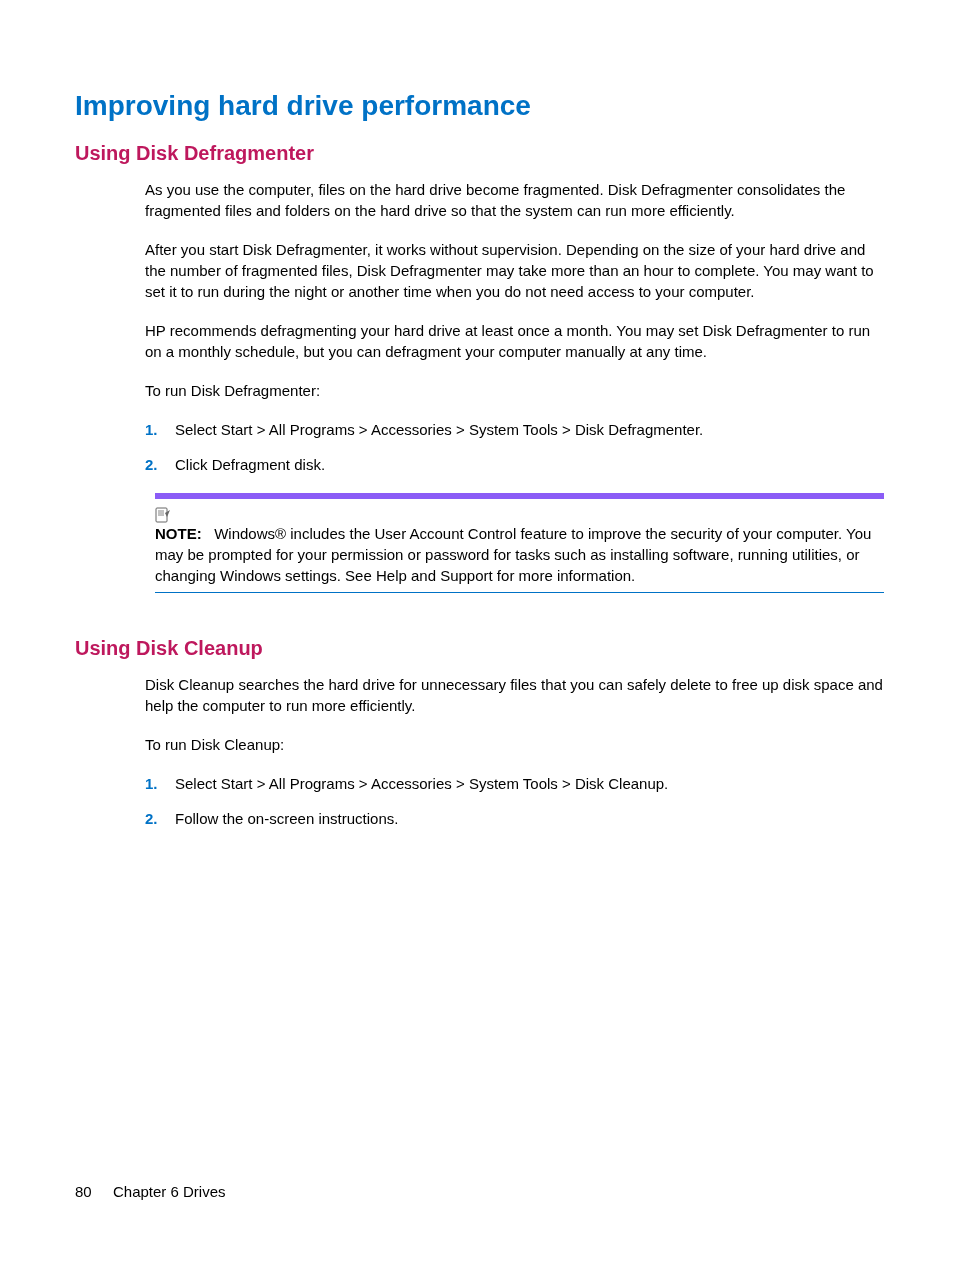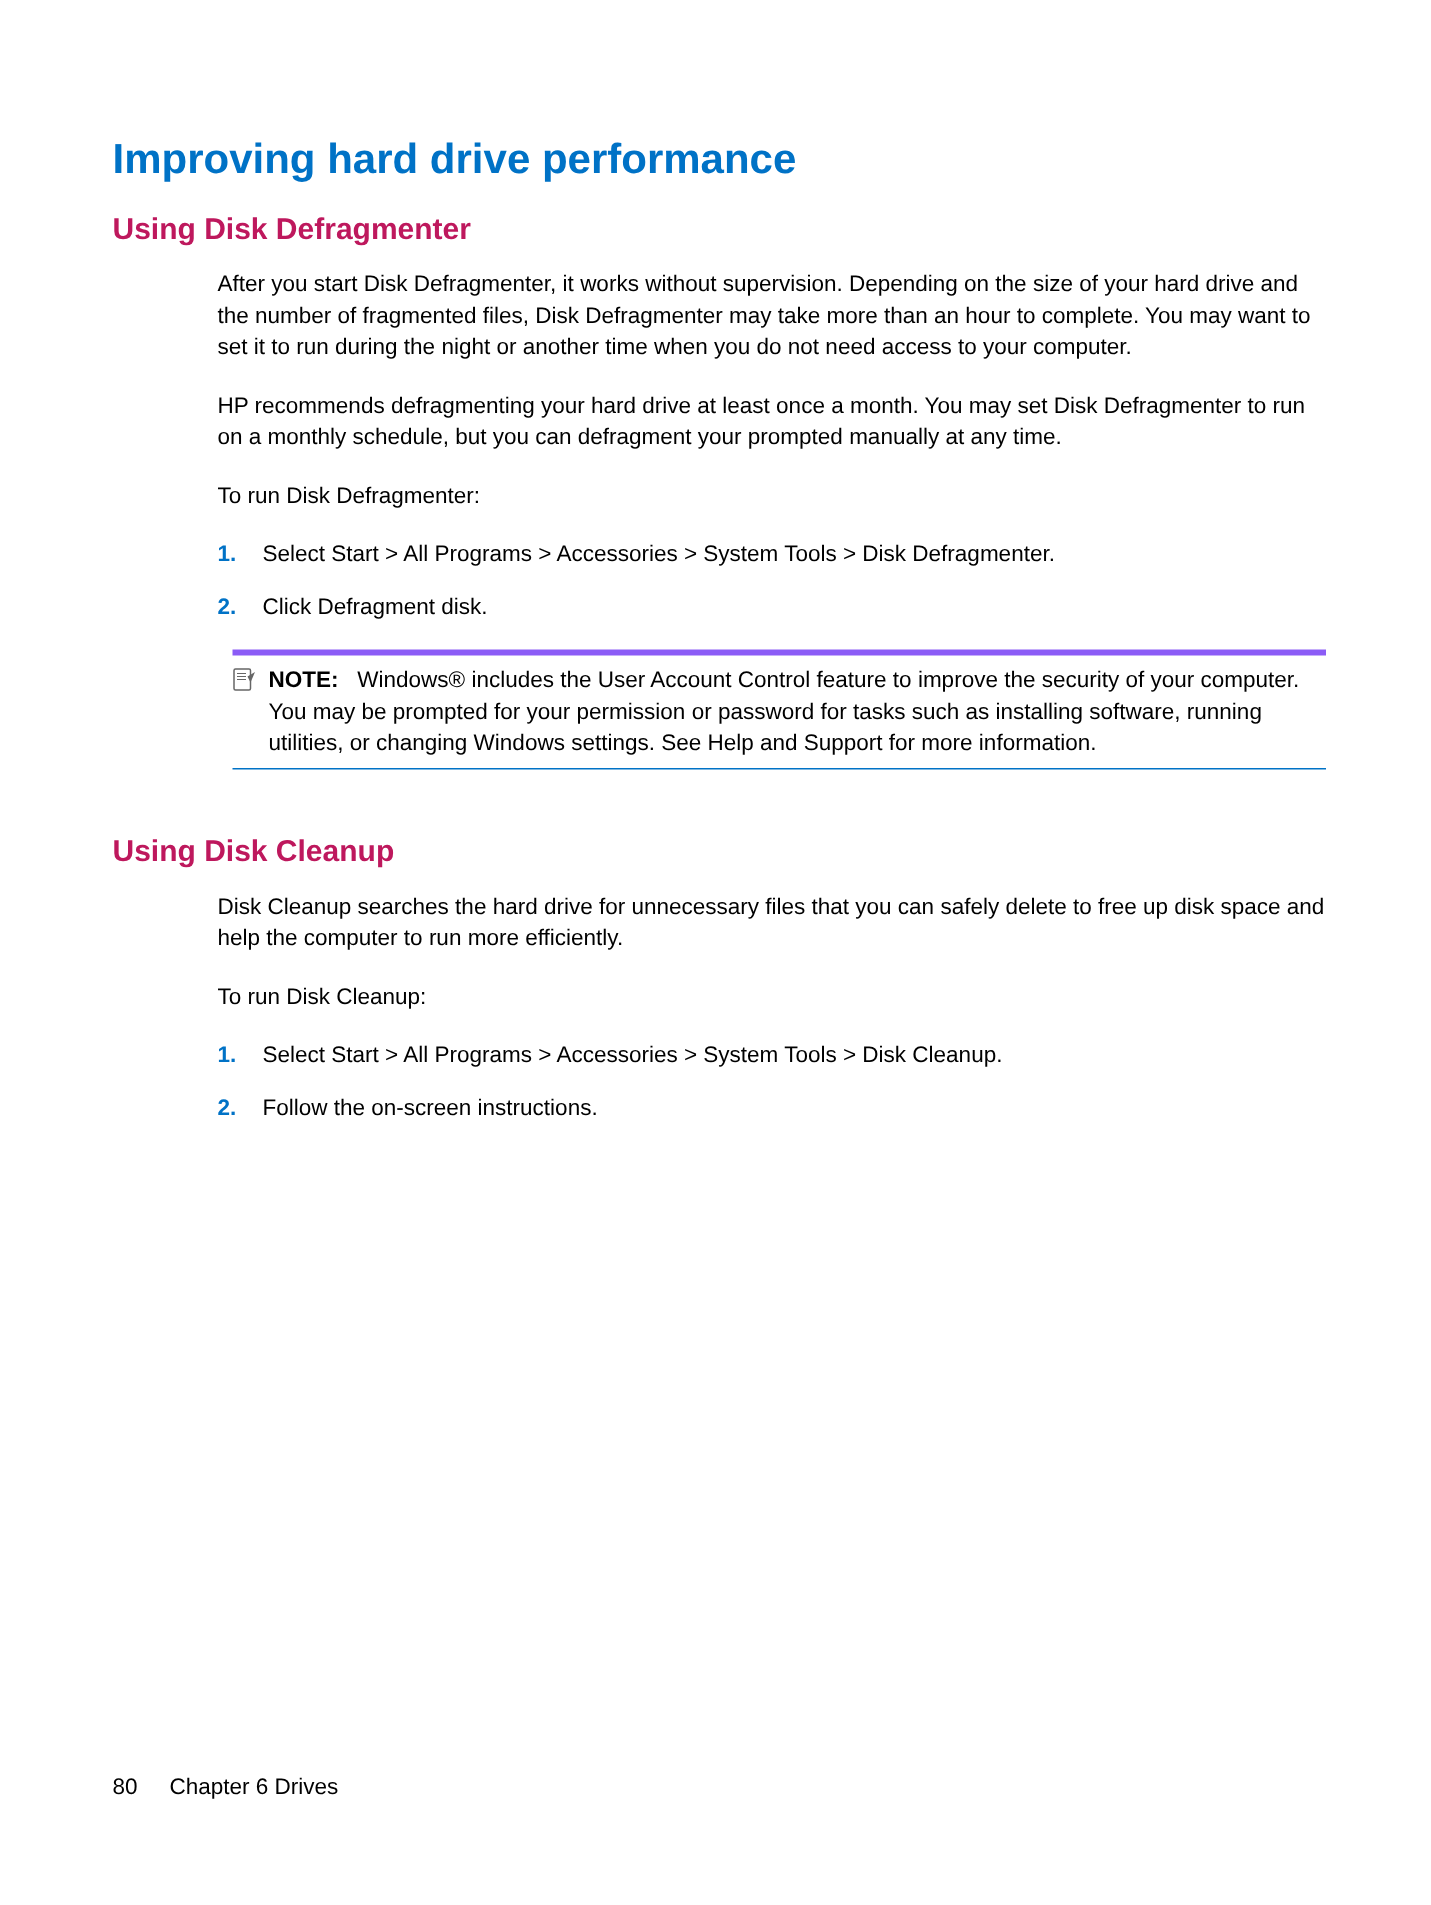--- a/index.html
+++ b/index.html
@@ -55,27 +55,28 @@
     }
     .list-content {
       flex: 1;
     }
     .bold {
       font-weight: normal;
     }
     .note-box {
       margin-left: 80px;
       margin-right: 0;
-      border-top: 4px solid #8b5cf6;
+      border-top: 6px solid #8b5cf6;
       border-bottom: 1px solid #0072c6;
       padding: 6px 0 6px 0;
       display: flex;
       margin-bottom: 18px;
       font-size: 15px;
       line-height: 1.4;
+      flex-direction: column;
     }
     .note-icon-wrap {
       flex-shrink: 0;
       width: 24px;
       display: flex;
       align-items: flex-start;
       padding-top: 2px;
     }
     .note-icon {
       width: 16px;
@@ -106,22 +107,23 @@
 </head>
 <body>
 
 <div class="page-content">
 
   <h1>Improving hard drive performance</h1>
 
   <div>
     <h2>Using Disk Defragmenter</h2>
 
+    <p class="body-text">As you use the computer, files on the hard drive become fragmented. Disk Defragmenter consolidates the fragmented files and folders on the hard drive so that the system can run more efficiently.</p>
     <p class="body-text">After you start Disk Defragmenter, it works without supervision. Depending on the size of your hard drive and the number of fragmented files, Disk Defragmenter may take more than an hour to complete. You may want to set it to run during the night or another time when you do not need access to your computer.</p>
-    <p class="body-text">HP recommends defragmenting your hard drive at least once a month. You may set Disk Defragmenter to run on a monthly schedule, but you can defragment your prompted manually at any time.</p>
+    <p class="body-text">HP recommends defragmenting your hard drive at least once a month. You may set Disk Defragmenter to run on a monthly schedule, but you can defragment your computer manually at any time.</p>
     <p class="body-text">To run Disk Defragmenter:</p>
 
     <div class="ordered-list">
       <div class="list-item">
         <span class="list-number">1.</span>
         <span class="list-content">
           <span>Select </span><span class="bold">Start &gt; All Programs &gt; Accessories &gt; System Tools &gt; Disk Defragmenter</span><span>.</span>
         </span>
       </div>
       <div class="list-item">

